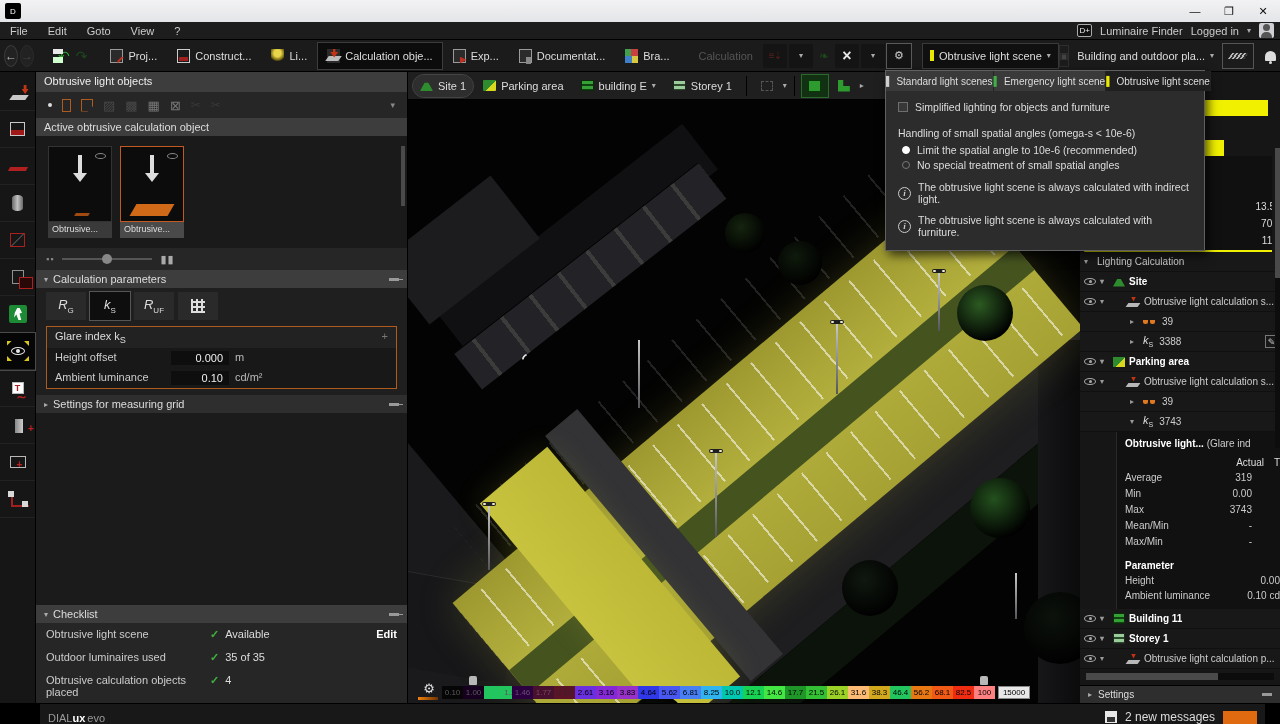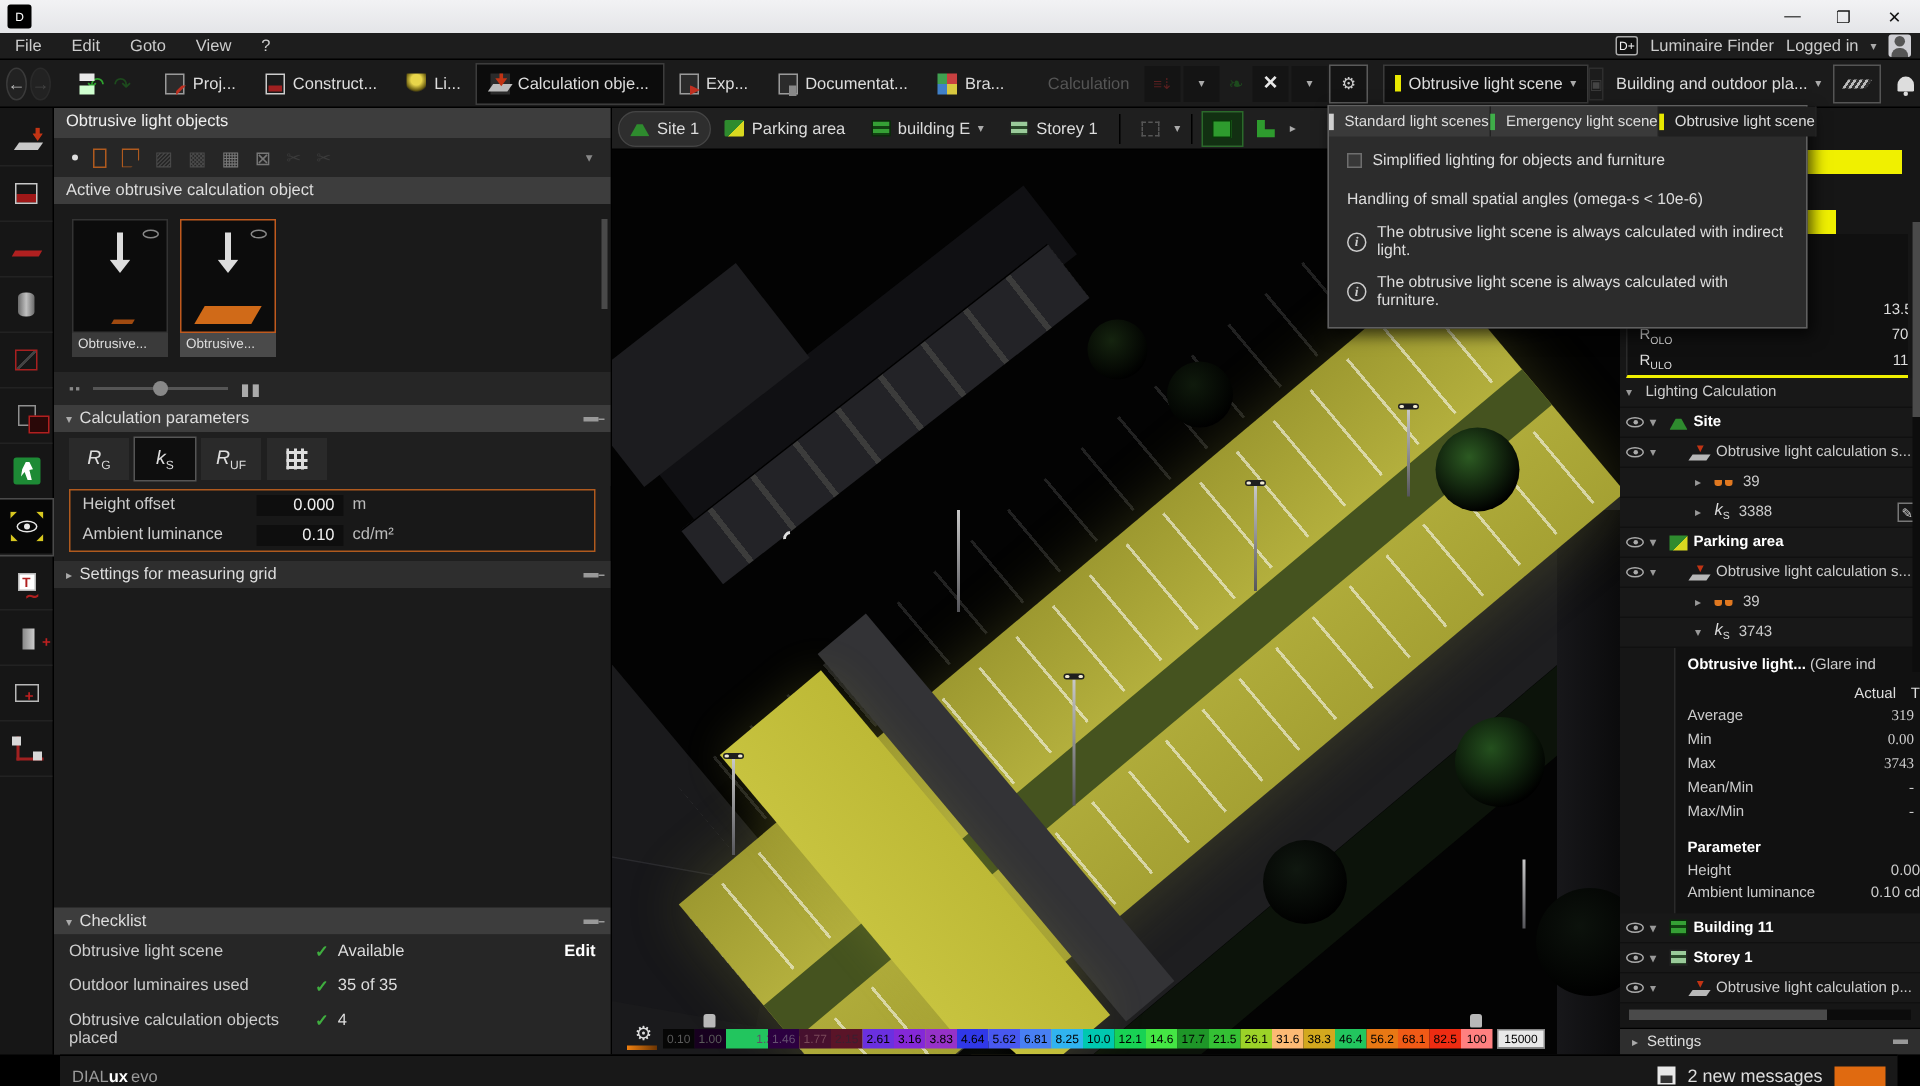--- a/index.html
+++ b/index.html
@@ -236,21 +236,21 @@
   .ic-storey { width:12px; height:11px; border:1px solid #222; background:repeating-linear-gradient(180deg,#9acb9a 0 3px,#2a4a2a 3px 5px); }
   .ic-ks { font-style:italic; color:#ddd; font-size:11px; }
   .ic-ks sub { font-size:7px; font-style:normal; }
   .tr-value { margin-left:2px; }
   .tr-edit { margin-left:auto; margin-right:2px; width:13px; height:13px; border:1px solid #777; color:#ccc; font-size:9px; display:flex; align-items:center; justify-content:center; }
   #detailblock { background:#111; border-left:1px solid #2a2a2a; margin-left:36px; padding:4px 0 4px 8px; color:#ccc; overflow:hidden; }
   #detailblock .dtitle { font-weight:bold; color:#fff; white-space:nowrap; margin:2px 0 8px 0; }
   .dcols { display:flex; color:#ddd; margin-bottom:4px; }
   .dcols .c1 { margin-left:auto; } .dcols .c2 { width:16px; text-align:right; }
   .drow { display:flex; height:16px;text-align:center; }
-  .drow .dv { margin-left:auto; padding-right:4px;font-family:Liberation Serif, serif; }
+  .drow .dv { margin-left:auto; padding-right:28px; }
   .dparam { font-weight:bold; color:#fff; margin:8px 0 4px 0; }
   .drow2 { display:flex; height:15px; white-space:nowrap; }
   .drow2 .dv { margin-left:auto; padding-right:0; }
   #hscroll { margin:4px 6px; height:7px; background:#0c0c0c; }
   #hscroll .thumbbar { width:70%; height:7px; background:#4a4a4a; }
   #rp-settings { position:absolute; left:0; right:0; bottom:0; height:18px; background:#2e2e2e; display:flex; align-items:center; gap:6px; padding:0 8px; color:#ddd; border-top:1px solid #000; }
   #rp-settings .pin { margin-left:auto; width:10px; height:3px; background:#999; }
   #vscroll { position:absolute; right:0; top:76px; width:5px; height:300px; background:#0d0d0d; }
   #vscroll .thumbbar { width:5px; height:130px; background:#4a4a4a; }
 
@@ -470,20 +470,24 @@
           <span><span>k</span><sub>S</sub></span>
         </div>
       <div class="calcbtn">
           <span><span>R</span><sub>UF</sub></span>
         </div>
       <div class="calcbtn icon">
           <span class="gridglyph"></span>
         </div>
     </div>
     <div id="glare-group">
+      <div class="gg-hdr">
+        <span><span>Glare index k</span><sub>S</sub></span>
+        <span class="gg-plus">+</span>
+      </div>
       <div class="fieldrow">
         <span class="flabel">Height offset</span>
         <span class="fval">0.000</span>
         <span class="funit">m</span>
       </div>
       <div class="fieldrow">
         <span class="flabel">Ambient luminance</span>
         <span class="fval">0.10</span>
         <span class="funit">cd/m²</span>
       </div>
@@ -795,20 +799,30 @@
         <span class="pind" style="color: rgb(232, 232, 0);">▌</span>
         <span>Obtrusive light scene</span>
       </div>
     </div>
   <div id="popup-body">
     <div class="chkrow">
       <span class="chkbox"></span>
       <span>Simplified lighting for objects and furniture</span>
     </div>
     <div class="radiogroup-label">Handling of small spatial angles (omega-s &lt; 10e-6)</div>
+    <div id="popup-radios">
+        <div class="radiorow">
+          <span class="radio sel"></span>
+          <span>Limit the spatial angle to 10e-6 (recommended)</span>
+        </div>
+        <div class="radiorow">
+          <span class="radio"></span>
+          <span>No special treatment of small spatial angles</span>
+        </div>
+      </div>
     <div id="popup-notes" style="margin-top:10px;">
         <div class="noterow">
           <span class="info-i">i</span>
           <span>The obtrusive light scene is always calculated with indirect light.</span>
         </div>
         <div class="noterow">
           <span class="info-i">i</span>
           <span>The obtrusive light scene is always calculated with furniture.</span>
         </div>
       </div>

